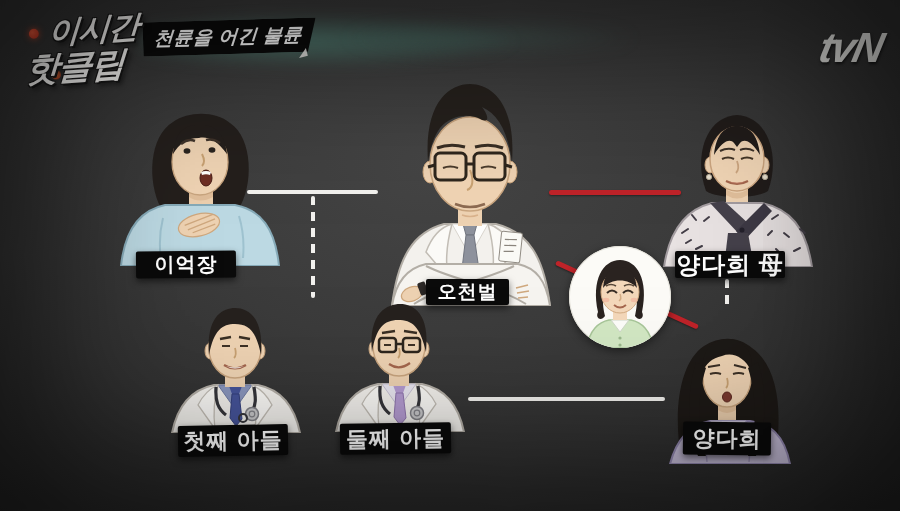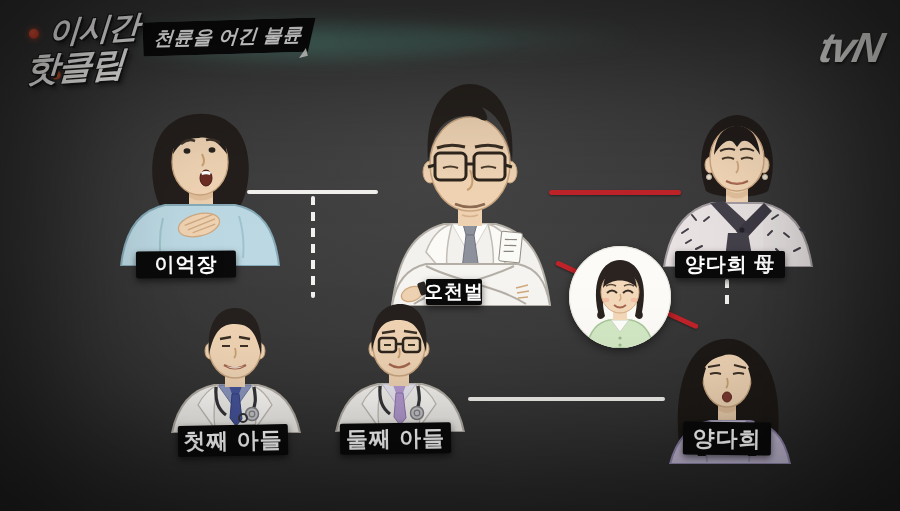--- a/index.html
+++ b/index.html
@@ -75,22 +75,22 @@
     box-shadow:0 3px 10px rgba(0,0,0,.45), inset 0 0 0 1px #e4e2da;
   }
   
   .name-label{
     position:absolute; z-index:4; background:#0a0a0a; color:#fff;
     display:flex; align-items:center; justify-content:center;
     font-weight:bold; letter-spacing:1px; white-space:nowrap;
     box-shadow:0 3px 7px rgba(0,0,0,.55); border-radius:2px;
   }
   #label-wife{ left:136px; top:251px; width:100px; height:27px; font-size:20px; transform:rotate(-.6deg);}
-  #label-husband{ left:426px; top:279px; width:56px; height:26px; font-size:19px;}
-  #label-mistress{ left:675px; top:251px; width:110px; height:27px; font-size:20px;}
+  #label-husband{ left:426px; top:279px; width:83px; height:26px; font-size:19px;}
+  #label-mistress{ left:675px; top:251px; width:110px; height:27px; font-size:24px;}
   #label-son1{ left:178px; top:425px; width:110px; height:31px; font-size:22px; transform:rotate(-1deg);}
   #label-son2{ left:340px; top:423px; width:111px; height:31px; font-size:22px; transform:rotate(-.8deg);}
   #label-daughter{ left:683px; top:422px; width:88px; height:33px; font-size:22px; transform:rotate(.8deg);}
 </style>
 </head>
 <body>
 
 <div class="stage">
 
   <div class="glow-streak"></div>

